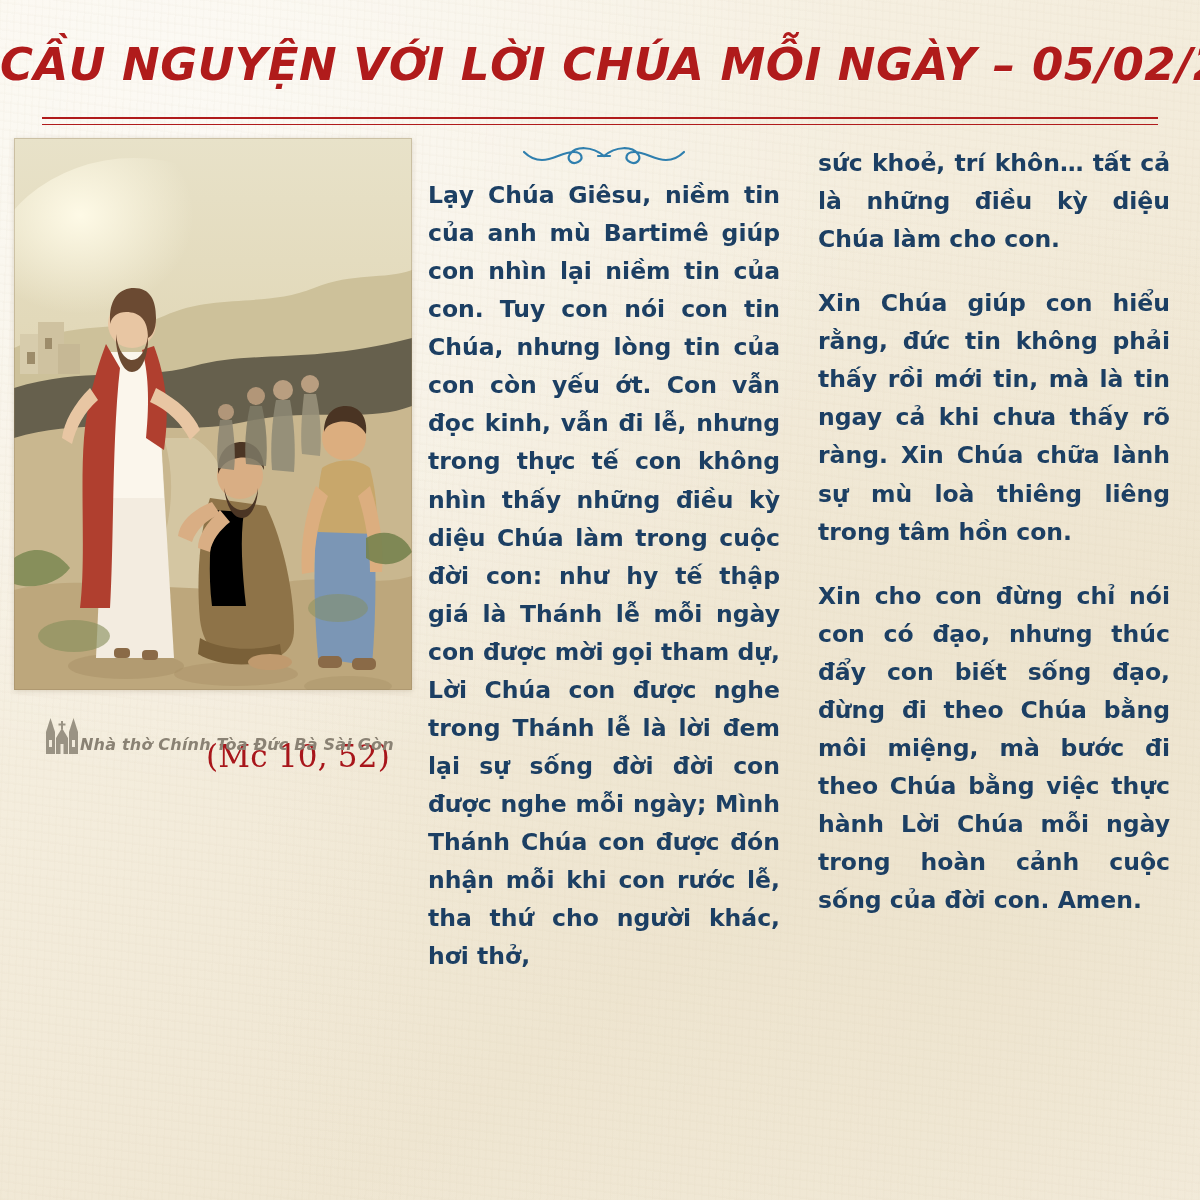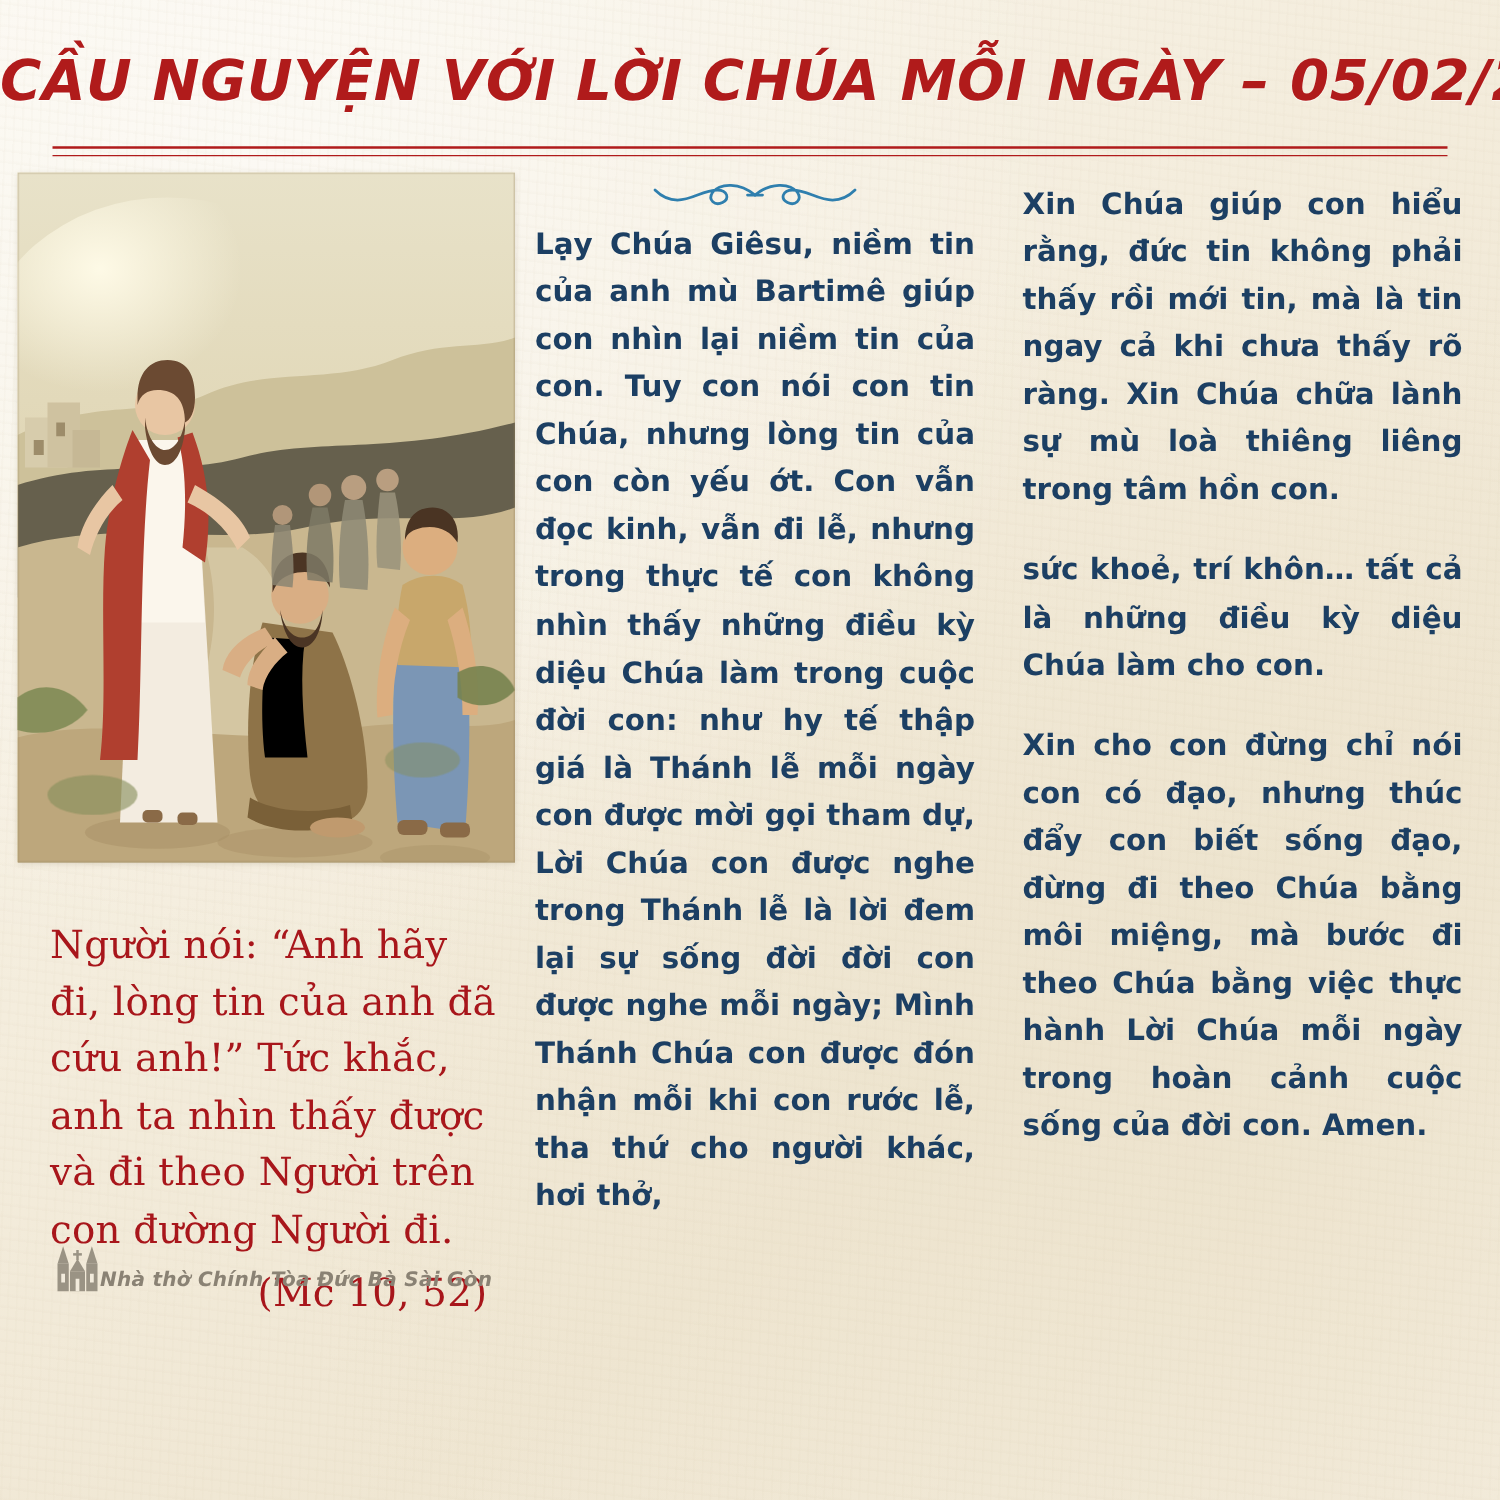--- a/index.html
+++ b/index.html
@@ -265,21 +265,20 @@
             <path d="M0,420 C22,404 44,414 56,430 C44,446 20,452 0,446 Z" fill="#7f8b55"></path>
             <path d="M352,400 C372,388 392,398 398,414 C386,428 366,430 352,420 Z" fill="#77834f"></path>
             <ellipse cx="60" cy="498" rx="36" ry="16" fill="#87905c" opacity="0.7"></ellipse>
             <ellipse cx="324" cy="470" rx="30" ry="14" fill="#87905c" opacity="0.55"></ellipse>
           </g>
           <rect x="0" y="0" width="398" height="552" fill="none" stroke="rgba(150,130,95,0.35)" stroke-width="2"></rect>
         </svg>
       </div>
 
       <div class="verse">
-        <span>Người nói: “Anh hãy đi, lòng tin của anh đã cứu anh!” Tức khắc, anh ta nhìn thấy được và đi theo Người trên con đường Người đi.</span>
         <span class="ref">(Mc 10, 52)</span>
       </div>
 
       <div class="footer">
         <svg width="36" height="40" viewBox="0 0 36 40">
           <g fill="#9a9384">
             <rect x="2" y="16" width="9" height="22"></rect>
             <rect x="25" y="16" width="9" height="22"></rect>
             <polygon points="6.5,2 11,16 2,16"></polygon>
             <polygon points="29.5,2 34,16 25,16"></polygon>
@@ -305,19 +304,19 @@
             <path d="M84,12 L96,12"></path>
           </g>
         </svg>
       </div>
 
 
       <p class="body">Lạy Chúa Giêsu, niềm tin của anh mù Bartimê giúp con nhìn lại niềm tin của con. Tuy con nói con tin Chúa, nhưng lòng tin của con còn yếu ớt. Con vẫn đọc kinh, vẫn đi lễ, nhưng trong thực tế con không nhìn thấy những điều kỳ diệu Chúa làm trong cuộc đời con: như hy tế thập giá là Thánh lễ mỗi ngày con được mời gọi tham dự, Lời Chúa con được nghe trong Thánh lễ là lời đem lại sự sống đời đời con được nghe mỗi ngày; Mình Thánh Chúa con được đón nhận mỗi khi con rước lễ, tha thứ cho người khác, hơi thở,</p>
     </div>
 
     <div class="col-right">
+      <p class="body">sức khoẻ, trí khôn… tất cả là những điều kỳ diệu Chúa làm cho con.</p>
       <p class="body">Xin Chúa giúp con hiểu rằng, đức tin không phải thấy rồi mới tin, mà là tin ngay cả khi chưa thấy rõ ràng. Xin Chúa chữa lành sự mù loà thiêng liêng trong tâm hồn con.</p>
-      <p class="body">sức khoẻ, trí khôn… tất cả là những điều kỳ diệu Chúa làm cho con.</p>
       <p class="body">Xin cho con đừng chỉ nói con có đạo, nhưng thúc đẩy con biết sống đạo, đừng đi theo Chúa bằng môi miệng, mà bước đi theo Chúa bằng việc thực hành Lời Chúa mỗi ngày trong hoàn cảnh cuộc sống của đời con. Amen.</p>
     </div>
 
   </div>
 </div>
 
 </body></html>

